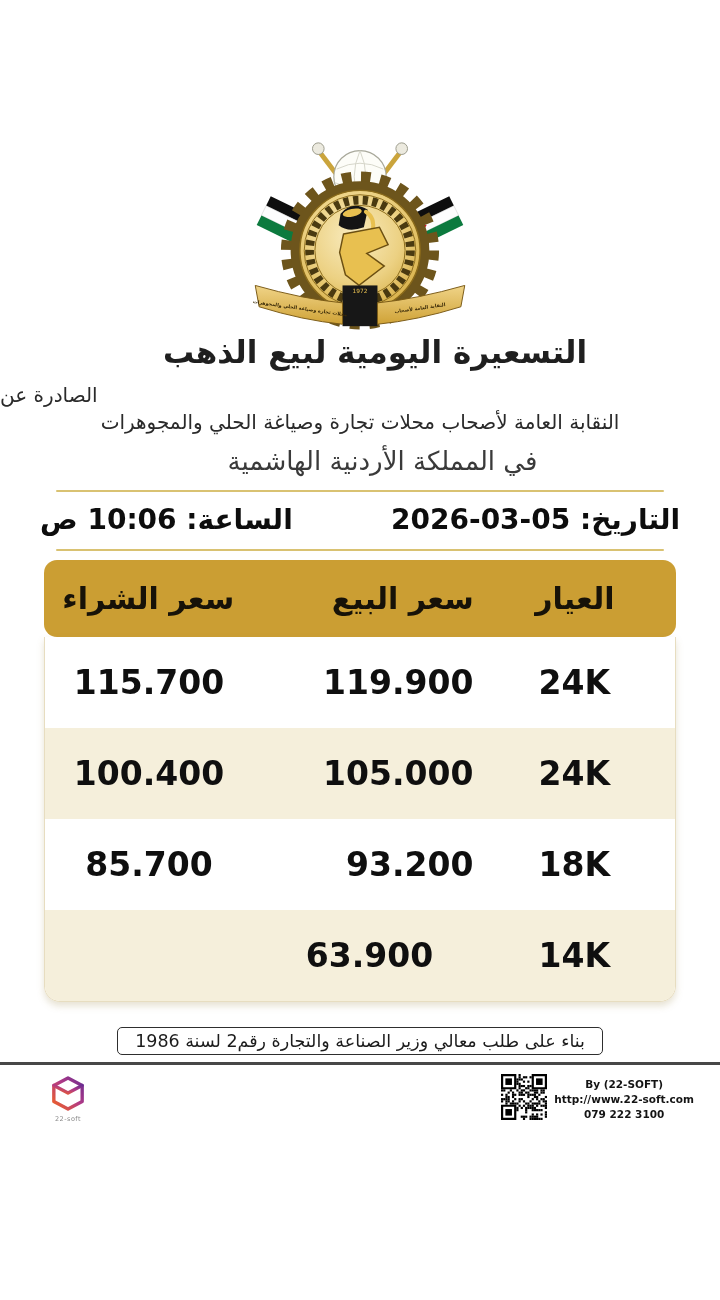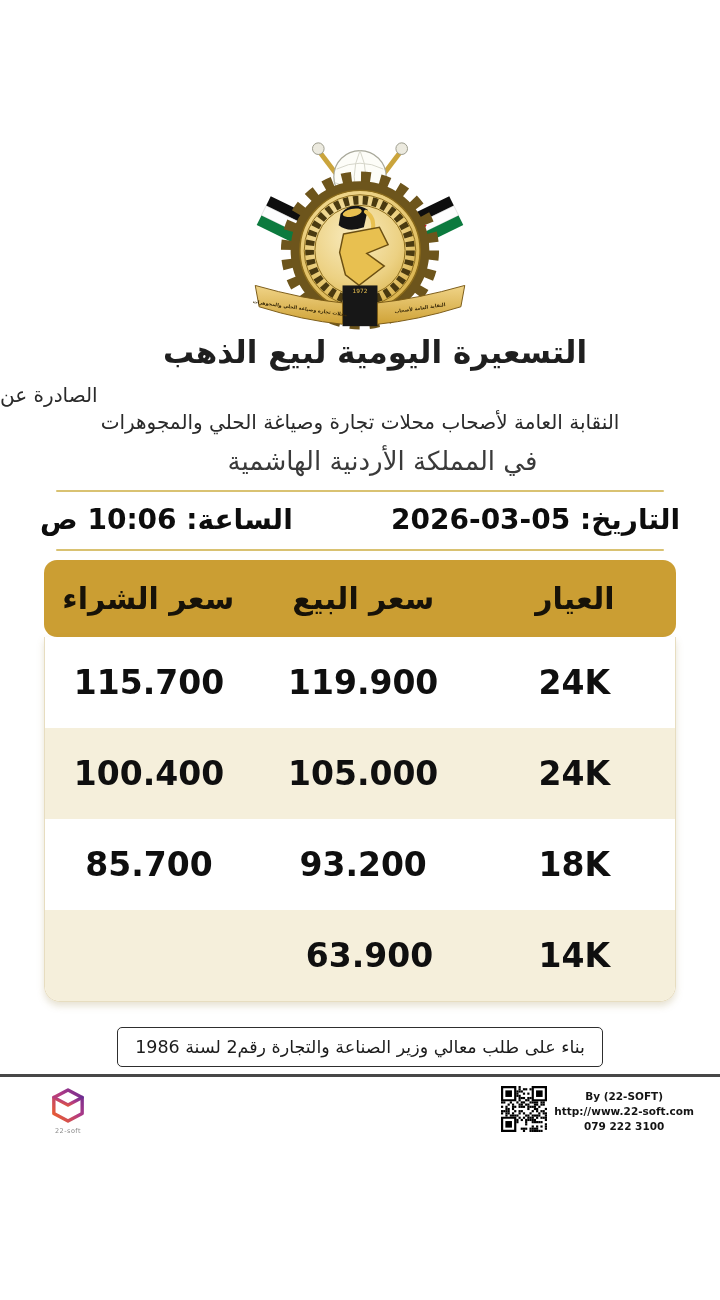--- a/index.html
+++ b/index.html
@@ -26,25 +26,25 @@
 
   .price-table{margin:9px 44px 0;}
   .pt-header{direction:rtl;display:flex;align-items:center;height:77px;background:var(--gold);
     border-radius:13px;font-size:30px;font-weight:800;color:#171208;}
   .pt-body{direction:rtl;border:1px solid #e7ddc0;border-top:none;border-radius:0 0 16px 16px;
     overflow:hidden;box-shadow:0 4px 7px rgba(160,140,80,.25);}
   .pt-row{display:flex;align-items:center;height:91px;background:#fff;
     font-size:33px;font-weight:800;color:#0f0f0f;}
   .pt-row.alt{background:var(--cream);}
   .c-karat{width:32%;text-align:center;}
-  .c-sell{width:35%;text-align:center;}
+  .c-sell{width:35%;}
   .c-buy{width:33%;text-align:center;}
 
   .note-wrap{display:flex;justify-content:center;margin-top:25px;}
-  .note{direction:rtl;border:1.5px solid #2e2e2e;border-radius:5px;padding:9px 17px;
+  .note{direction:rtl;border:1.5px solid #2e2e2e;border-radius:5px;padding:3px 17px;
     font-size:17.5px;color:#1c1c1c;background:#fff;}
 
   .footer-line{margin-top:7px;width:720px;height:3px;background:#474747;}
   .footer{display:flex;justify-content:space-between;align-items:flex-start;padding:9px 26px 0 38px;}
   .brand-left{display:flex;flex-direction:column;align-items:center;width:60px;}
   .brand-label{font-size:6.5px;color:#8a8a8a;margin-top:1px;letter-spacing:.5px;}
   .brand-right{display:flex;gap:7px;align-items:flex-start;}
   .qr{width:46px;height:46px;}
   .brand-text{font-size:10.5px;font-weight:700;color:#141414;line-height:1.45;padding-top:3px;text-align:center;}
 

